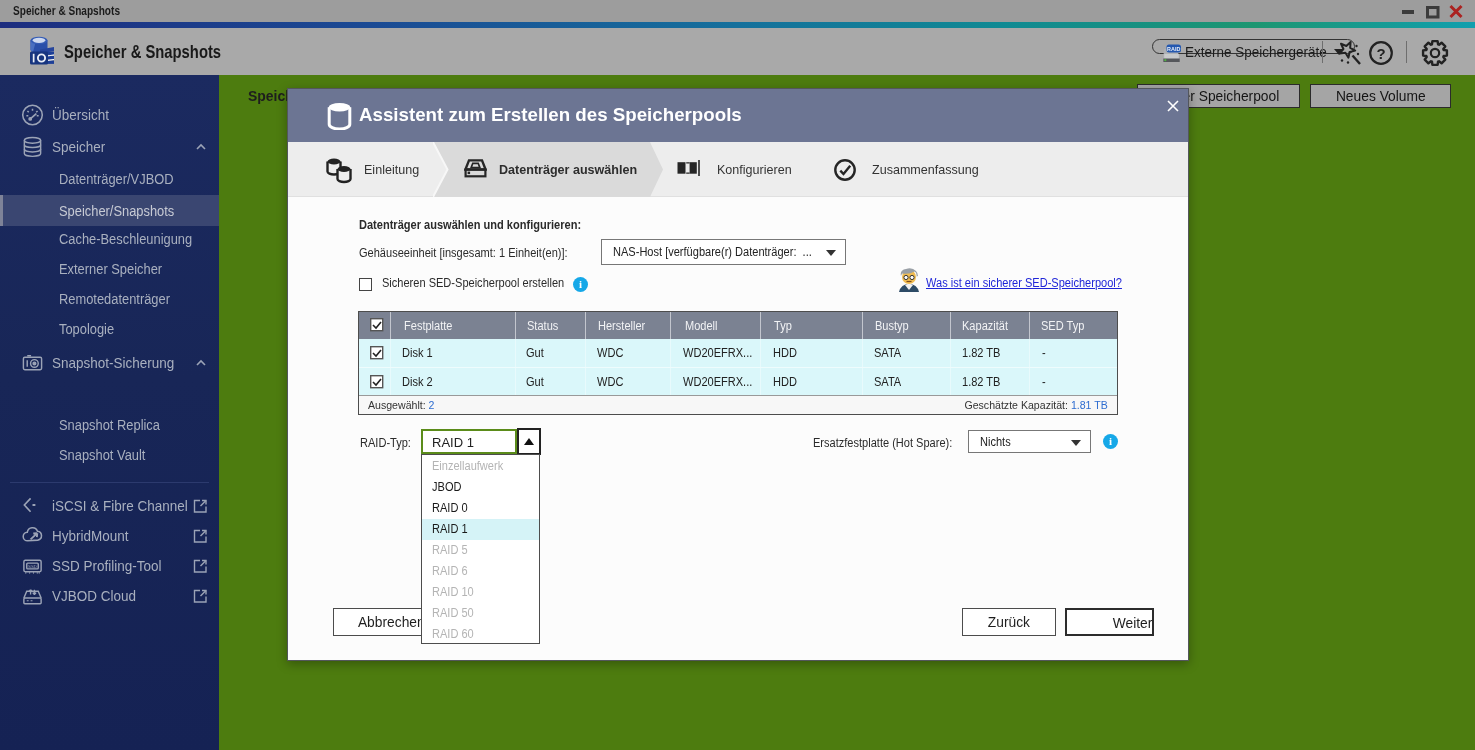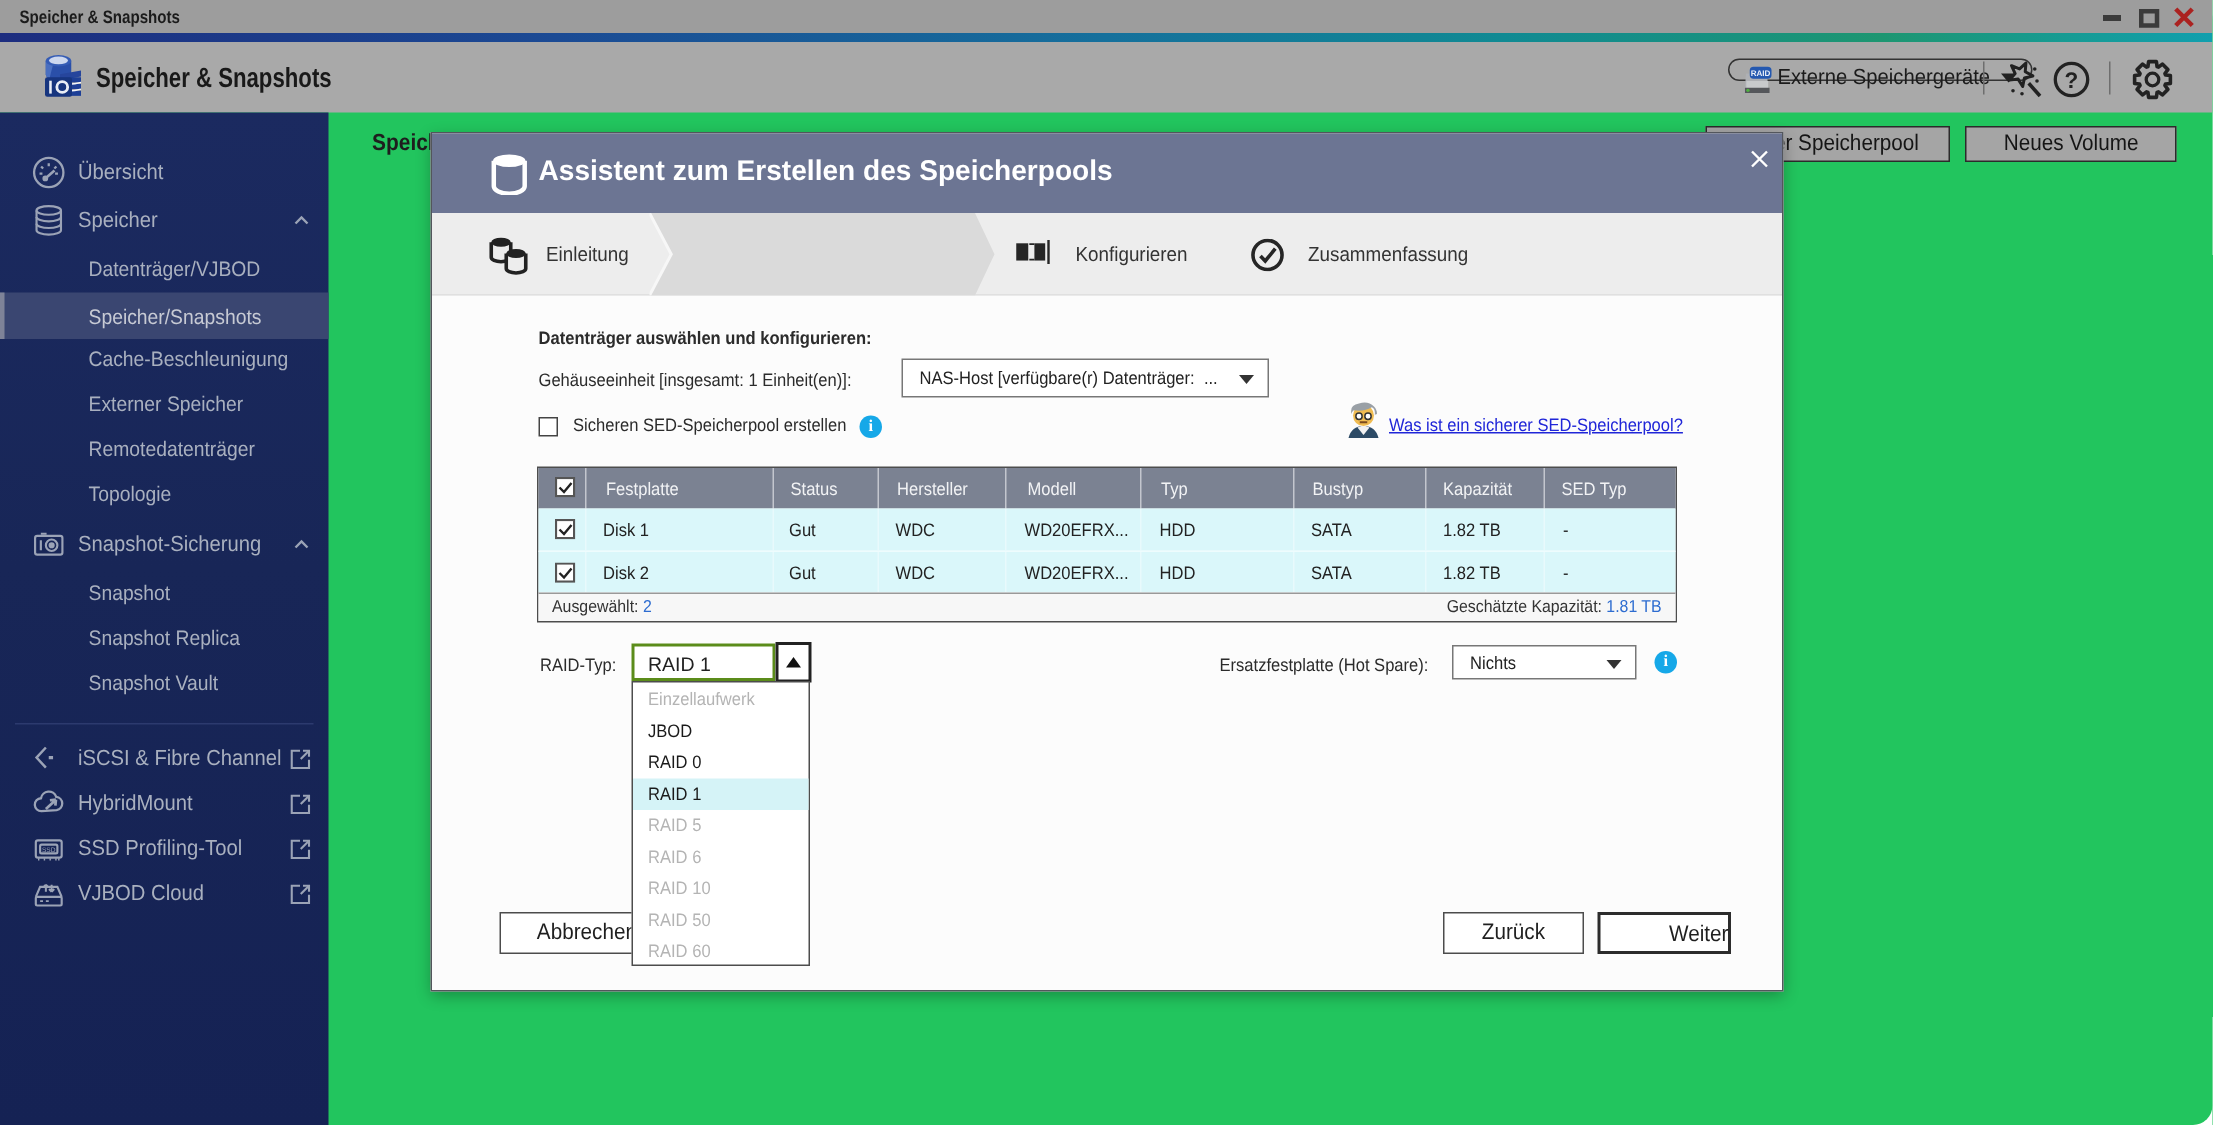--- a/index.html
+++ b/index.html
@@ -1,18 +1,18 @@
 <!DOCTYPE html>
 <html><head>
 <meta charset="utf-8">
 <style>
 * { margin:0; padding:0; box-sizing:border-box; }
 html,body { width:1475px; height:750px; overflow:hidden; font-family:"Liberation Sans", sans-serif; }
 .abs { position:absolute; }
-#stage { position:relative; width:1475px; height:750px; background:#22c55e;border-radius:13px; }
+#stage { position:relative; width:1475px; height:750px; background:#4d7c0f; }
 
 
 #titlebar { left:0; top:0; width:1475px; height:22px; background:#9d9d9d; }
 #titlebar .t { position:absolute; left:13px; top:4px; font-size:12px; font-weight:bold; color:#1b1b1b; transform:scaleX(.84); transform-origin:0 50%; }
 #grad { left:0; top:22px; width:1475px; height:6px;
   background:linear-gradient(90deg,#1d2d7f 0%,#1b4a94 25%,#15709c 50%,#108a93 68%,#1d9671 85%,#119fae 100%); }
 #appheader { left:0; top:28px; width:1475px; height:47px; background:#a9a9a9; }
 #appheader .title { position:absolute; left:64px; top:41px; font-size:18.5px; font-weight:bold; color:#191919; transform:scaleX(.8); transform-origin:0 0; top:13px; }
 #pill { position:absolute; left:1152px; top:11px; width:203px; height:15px; border:1.5px solid #333;
   border-radius:13px; color:#1c1c1c; font-size:14.5px; }
@@ -191,23 +191,20 @@
         <path d="M6.5 4.5 h4"></path>
         <path d="M6.5 9 v7"></path>
         <circle cx="14" cy="12.5" r="4"></circle>
         <circle cx="14" cy="12.5" r="1.4" fill="#9ba3b6"></circle>
       </svg>
       <span class="txt">Snapshot-Sicherung</span>
       <svg class="caret" viewBox="0 0 12 12" fill="none" stroke="#9ba3b6" stroke-width="1.6">
           <path d="M2 8 L6 4 L10 8"></path>
         </svg>
     </div>
-    <div class="nav sub" style="top:306px;">
-        <span class="txt">Snapshot</span>
-      </div>
     <div class="nav sub" style="top:336px;">
         <span class="txt">Snapshot Replica</span>
       </div>
     <div class="nav sub" style="top:366px;">
         <span class="txt">Snapshot Vault</span>
       </div>
 
     <div class="nav" style="top:417px;">
       <svg class="ic" viewBox="0 0 24 24" fill="none" stroke="#9ba3b6" stroke-width="1.7">
         <path d="M10 4 L3.5 11 L10 18"></path>
@@ -294,20 +291,31 @@
             </g>
             <g>
               <path d="M12.5 12 v10 a6.5 3 0 0 0 13 0 v-10" fill="#ededed" stroke="#222" stroke-width="2.4"></path>
               <ellipse cx="19" cy="12" rx="6.5" ry="3" fill="#222"></ellipse>
             </g>
           </svg>
         </div>
         <div class="slb" style="left:76px;">Einleitung</div>
       </div>
 
+      <div class="step" style="left:160px;width:210px;">
+        <div class="sic" style="left:16px;top:17px;">
+          <svg width="23" height="20" viewBox="0 0 23 20">
+            <path d="M5 1.4 h13 l3.6 9.1 h-20.2 z" fill="none" stroke="#262626" stroke-width="2.4"></path>
+            <path d="M8.8 4.3 h5.4 l1.6 4.2 h-8.6 z" fill="none" stroke="#262626" stroke-width="1.7"></path>
+            <rect x="1.6" y="10.5" width="19.8" height="6.8" fill="none" stroke="#262626" stroke-width="2.2"></rect>
+            <rect x="3.6" y="12.6" width="2.5" height="2.5" fill="#262626"></rect>
+          </svg>
+        </div>
+        <div class="slb" style="left:51px;font-weight:bold;color:#2d2d2d;">Datenträger auswählen</div>
+      </div>
 
       <div class="step" style="left:388px;width:160px;">
         <div class="sic" style="left:1px;top:18px;">
           <svg width="24" height="18" viewBox="0 0 24 18">
             <rect x="0.5" y="2.2" width="8" height="11.5" fill="#262626"></rect>
             <rect x="12.6" y="2.2" width="7.2" height="11.5" fill="#262626"></rect>
             <rect x="9.2" y="2.2" width="3.4" height="11.5" fill="none" stroke="#262626" stroke-width="0"></rect>
             <path d="M9.2 2.8 h3.4 M9.2 13.1 h3.4" stroke="#262626" stroke-width="1.2"></path>
             <rect x="21.2" y="0" width="1.6" height="16" fill="#262626"></rect>
           </svg>

